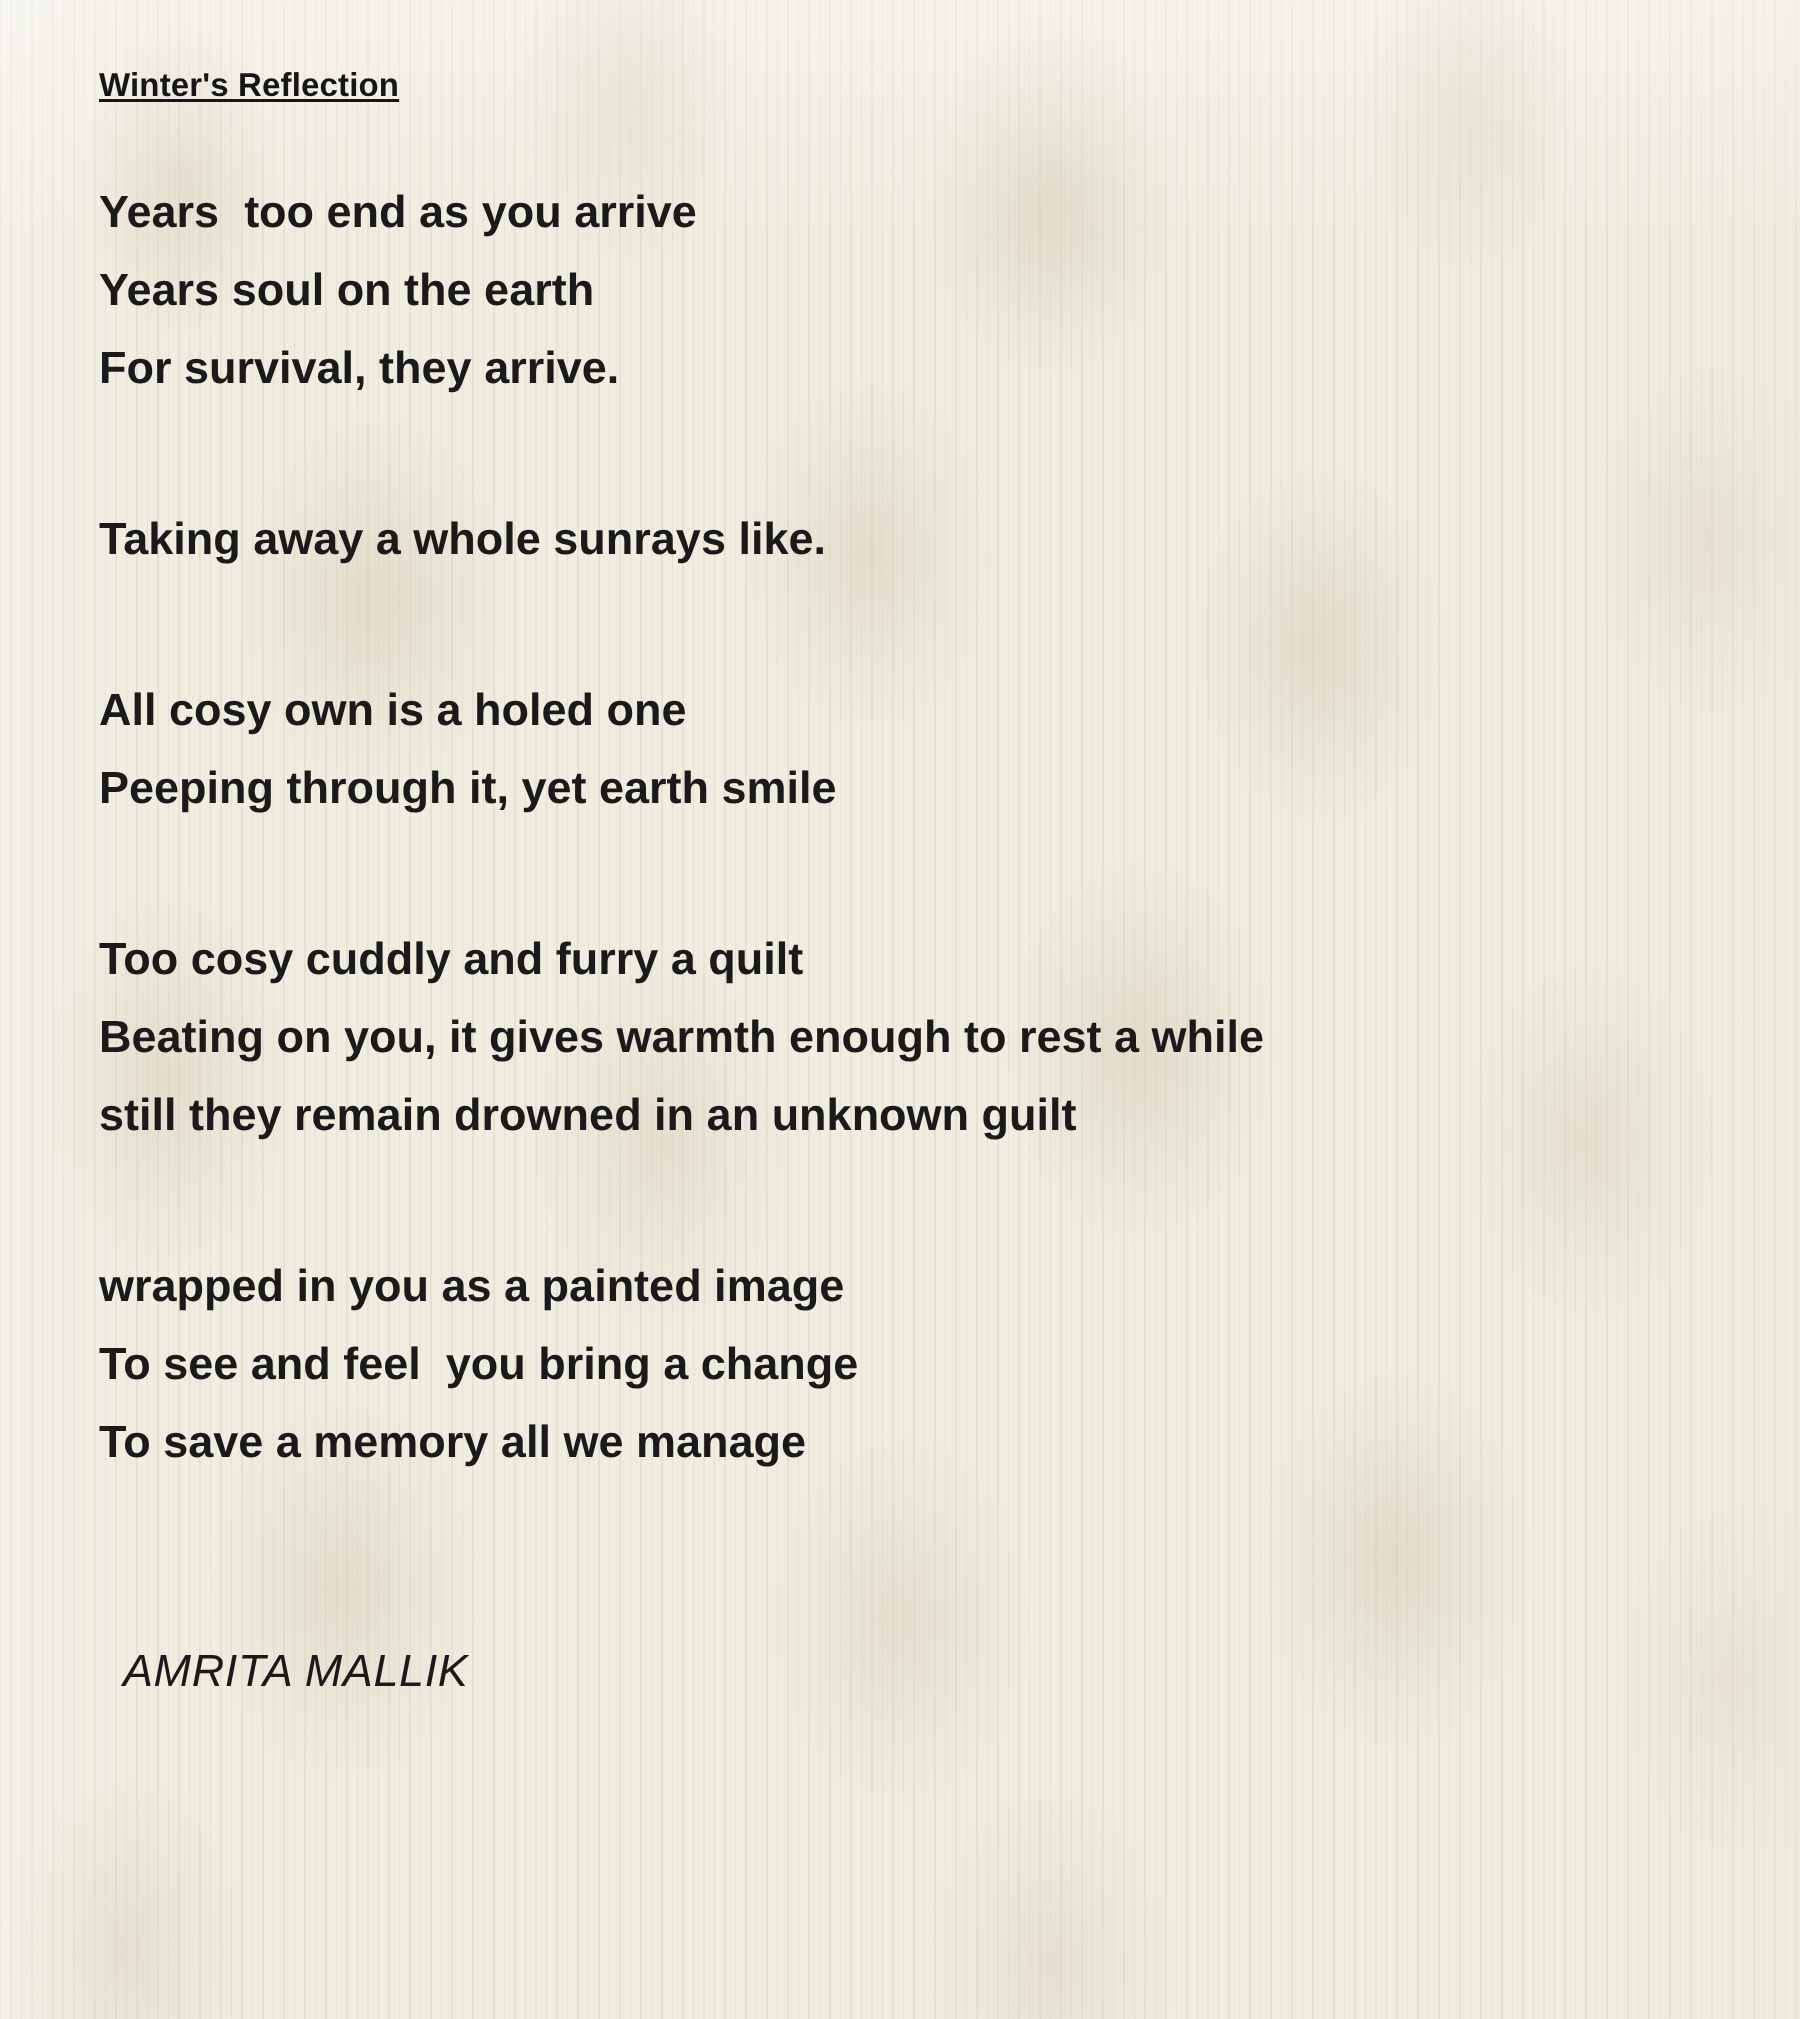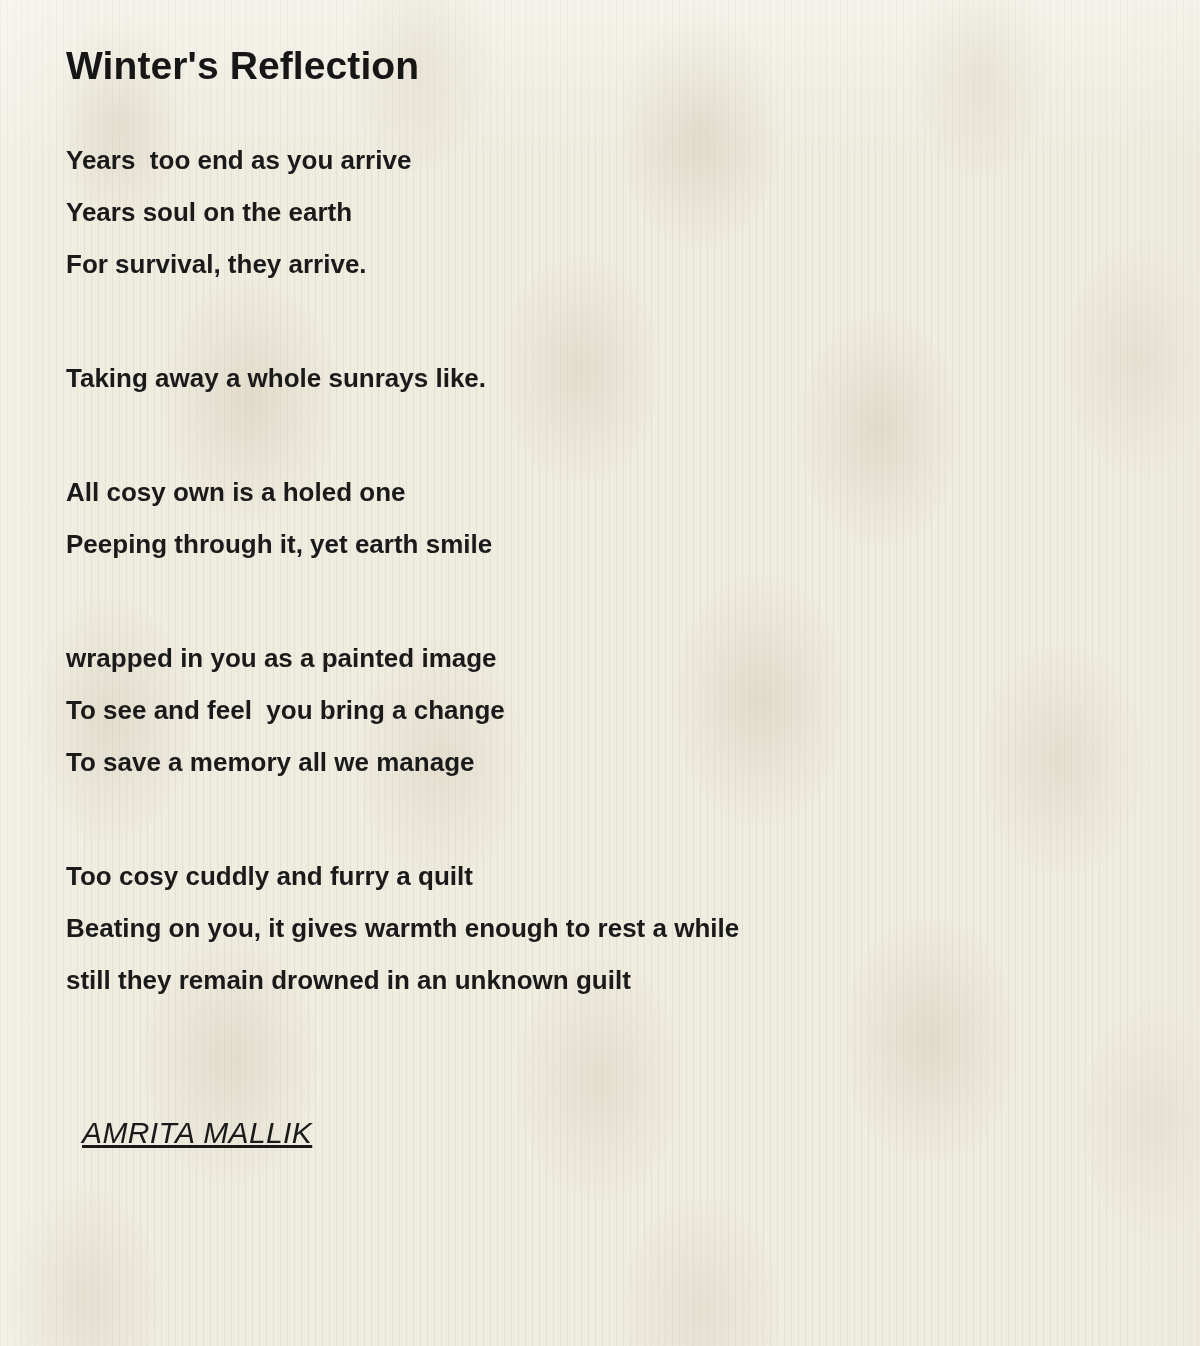--- a/index.html
+++ b/index.html
@@ -68,47 +68,47 @@
       linear-gradient(to left, rgba(236,232,219,0.35) 0%, rgba(236,232,219,0.0) 10%);
   }
 
   
   .content {
     position: relative;
     z-index: 5;
     padding: 44px 60px 0 66px;
   }
   .poem-title {
-    font-size: 39px;
+    font-size: 22px;
     font-weight: bold;
     color: #161616;
     margin: 0 0 46px 0;
     letter-spacing: 0.1px;
+    text-decoration: underline;
   }
   .stanza {
     margin: 0 0 62px 0;
   }
   .stanza:last-of-type {
     margin-bottom: 0;
   }
   .poem-line {
-    font-size: 26px;
+    font-size: 30px;
     font-weight: bold;
     color: #1a1a1a;
     line-height: 52px;
     white-space: pre-wrap;
   }
   .author {
     font-size: 30px;
     font-style: italic;
     color: #1a1a1a;
     letter-spacing: 0.4px;
     margin-top: 110px;
     padding-left: 16px;
-    text-decoration: underline;
   }
 </style>
 </head>
 <body>
 
 <div class="page">
 
   <div class="bg-layer bg-stripes"></div>
   <div class="bg-layer bg-damask"></div>
   <div class="bg-layer bg-vignette"></div>
@@ -126,27 +126,27 @@
     <div class="stanza">
       <div class="poem-line">Taking away a whole sunrays like.</div>
     </div>
 
     <div class="stanza">
       <div class="poem-line">All cosy own is a holed one</div>
       <div class="poem-line">Peeping through it, yet earth smile</div>
     </div>
 
     <div class="stanza">
+      <div class="poem-line">Too cosy cuddly and furry a quilt</div>
+      <div class="poem-line">Beating on you, it gives warmth enough to rest a while</div>
+      <div class="poem-line">still they remain drowned in an unknown guilt</div>
+    </div>
+
+    <div class="stanza">
       <div class="poem-line">wrapped in you as a painted image</div>
       <div class="poem-line">To see and feel  you bring a change</div>
       <div class="poem-line">To save a memory all we manage</div>
-    </div>
-
-    <div class="stanza">
-      <div class="poem-line">Too cosy cuddly and furry a quilt</div>
-      <div class="poem-line">Beating on you, it gives warmth enough to rest a while</div>
-      <div class="poem-line">still they remain drowned in an unknown guilt</div>
     </div>
 
     <div class="author">AMRITA MALLIK</div>
 
   </div>
 </div>
 
 </body></html>

